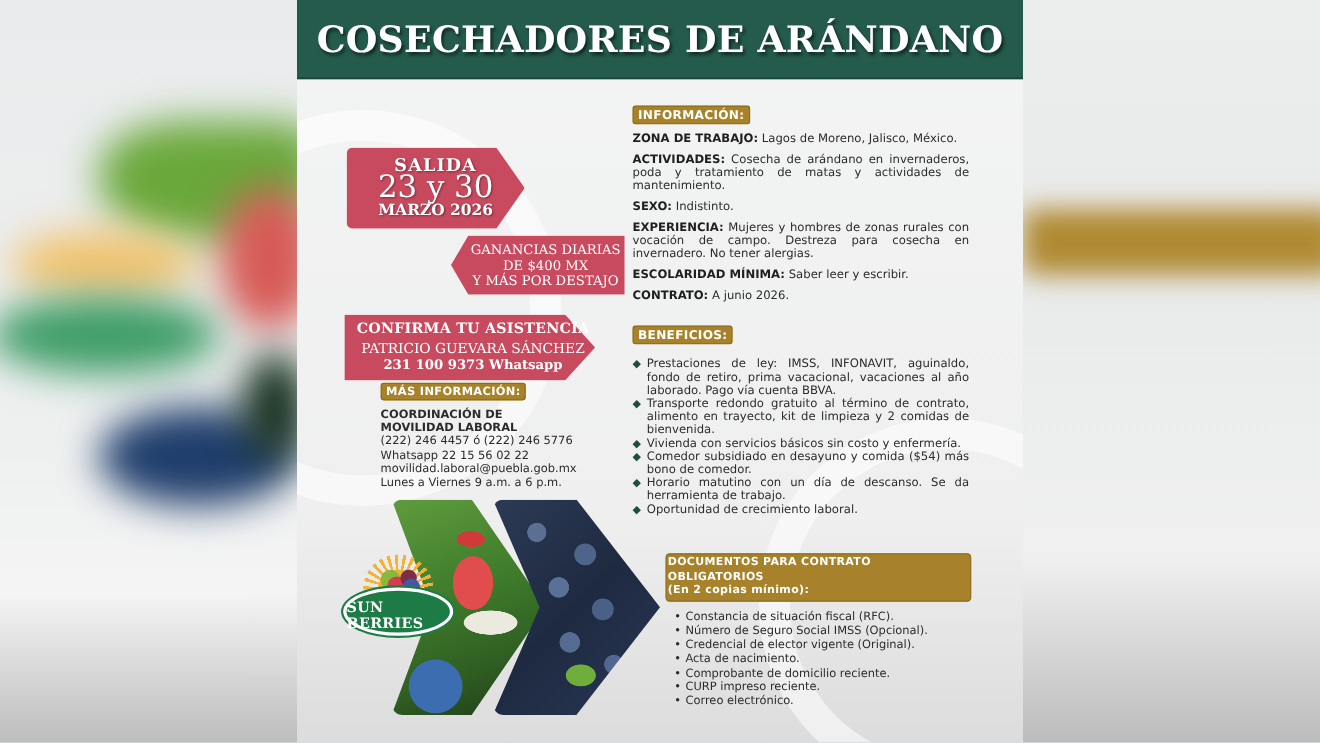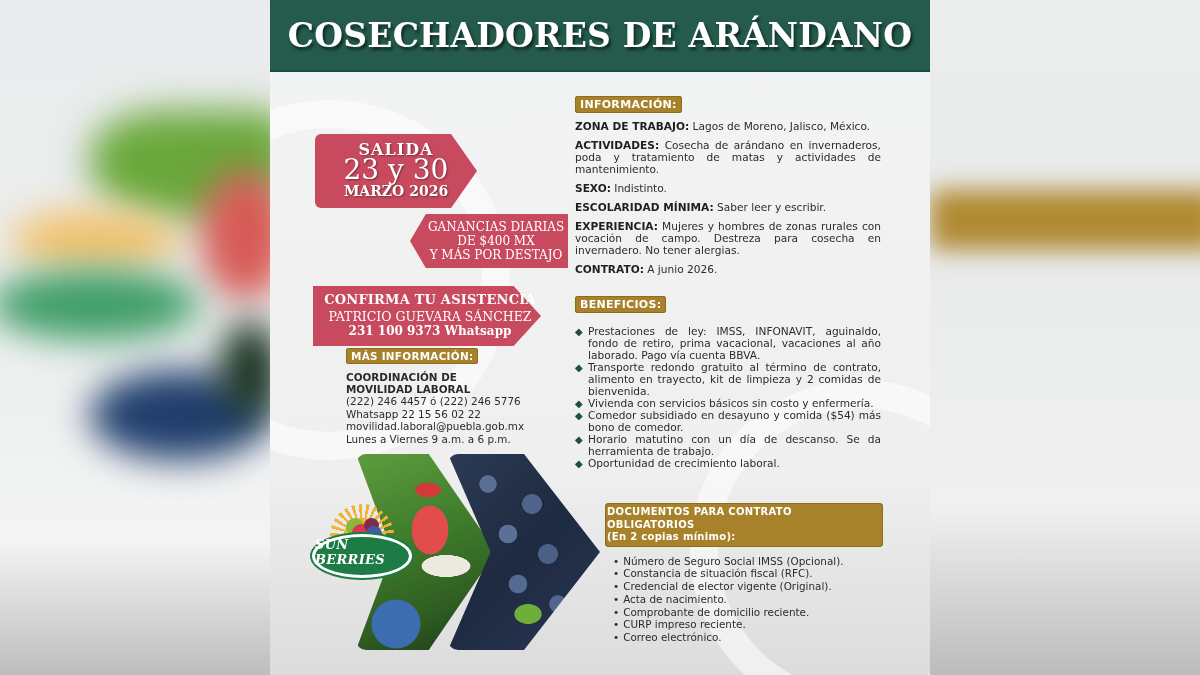--- a/index.html
+++ b/index.html
@@ -101,21 +101,21 @@
 
   
   .logo { position: absolute; left: 40px; top: 504px; width: 104px; height: 80px; }
   .logo-sun { position: absolute; left: 20px; top: 0; width: 64px; height: 32px;
     background: radial-gradient(circle at 50% 100%, #f2b233 0 40%, transparent 41%),
       repeating-conic-gradient(from 270deg at 50% 100%, #f2b233 0 6deg, transparent 6deg 14deg);
     border-radius: 64px 64px 0 0; }
   .logo-berry { position: absolute; border-radius: 50%; }
   .logo-oval { position: absolute; left: 2px; top: 30px; width: 100px; height: 44px; background: #1d7b45;
     border-radius: 50%; border: 3px solid #fff; box-shadow: 0 0 0 2px #1d7b45;
-    display: flex; align-items: flex-start; justify-content: center; font-style: italic; }
+    display: flex; align-items: flex-end; justify-content: center; }
   .logo-oval span { color: #fff; font-family: "DejaVu Serif", serif; font-weight: bold; font-size: 13px; letter-spacing: 0.3px; }
 </style>
 </head>
 <body>
 
 <div class="side side-left">
   <div class="blob" style="left:90px;top:110px;width:200px;height:110px;background:#6aa83b;border-radius:40% 20% 50% 50%;"></div>
   <div class="blob" style="left:200px;top:170px;width:90px;height:130px;background:#d65a55;"></div>
   <div class="blob" style="left:10px;top:210px;width:170px;height:60px;background:#f0c26d;"></div>
   <div class="blob" style="left:-10px;top:270px;width:210px;height:70px;background:#3e9d67;"></div>
@@ -162,22 +162,22 @@
       <div class="t2">PATRICIO GUEVARA SÁNCHEZ</div>
       <div class="t3">231 100 9373 Whatsapp</div>
     </div>
   </div>
 
   <div class="info">
     <span class="tag">INFORMACIÓN:</span>
     <p><b>ZONA DE TRABAJO:</b> <span>Lagos de Moreno, Jalisco, México.</span></p>
     <p><b>ACTIVIDADES:</b> <span>Cosecha de arándano en invernaderos, poda y tratamiento de matas y actividades de mantenimiento.</span></p>
     <p><b>SEXO:</b> <span>Indistinto.</span></p>
+    <p><b>EXPERIENCIA:</b> <span>Mujeres y hombres de zonas rurales con vocación de campo. Destreza para cosecha en invernadero. No tener alergias.</span></p>
     <p><b>ESCOLARIDAD MÍNIMA:</b> <span>Saber leer y escribir.</span></p>
-    <p><b>EXPERIENCIA:</b> <span>Mujeres y hombres de zonas rurales con vocación de campo. Destreza para cosecha en invernadero. No tener alergias.</span></p>
     <p><b>CONTRATO:</b> <span>A junio 2026.</span></p>
   </div>
 
   <div class="benefits">
     <span class="tag">BENEFICIOS:</span>
     <ul>
       <li><span class="bullet">◆</span><span>Prestaciones de ley: IMSS, INFONAVIT, aguinaldo, fondo de retiro, prima vacacional, vacaciones al año laborado. Pago vía cuenta BBVA.</span></li>
       <li><span class="bullet">◆</span><span>Transporte redondo gratuito al término de contrato, alimento en trayecto, kit de limpieza y 2 comidas de bienvenida.</span></li>
       <li><span class="bullet">◆</span><span>Vivienda con servicios básicos sin costo y enfermería.</span></li>
       <li><span class="bullet">◆</span><span>Comedor subsidiado en desayuno y comida ($54) más bono de comedor.</span></li>
@@ -185,22 +185,22 @@
       <li><span class="bullet">◆</span><span>Oportunidad de crecimiento laboral.</span></li>
     </ul>
   </div>
 
   <div class="docs">
     <div class="tag">
       <div>DOCUMENTOS PARA CONTRATO OBLIGATORIOS</div>
       <div>(En 2 copias mínimo):</div>
     </div>
     <ul>
+      <li><span class="dot">•</span><span>Constancia de situación fiscal (RFC).</span></li>
       <li><span class="dot">•</span><span>Número de Seguro Social IMSS (Opcional).</span></li>
-      <li><span class="dot">•</span><span>Constancia de situación fiscal (RFC).</span></li>
       <li><span class="dot">•</span><span>Credencial de elector vigente (Original).</span></li>
       <li><span class="dot">•</span><span>Acta de nacimiento.</span></li>
       <li><span class="dot">•</span><span>Comprobante de domicilio reciente.</span></li>
       <li><span class="dot">•</span><span>CURP impreso reciente.</span></li>
       <li><span class="dot">•</span><span>Correo electrónico.</span></li>
     </ul>
   </div>
 
   <div class="more">
     <span class="tag">MÁS INFORMACIÓN:</span>

